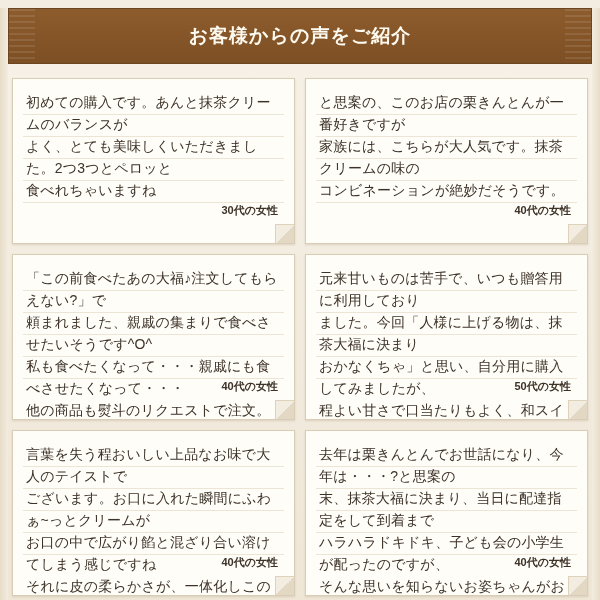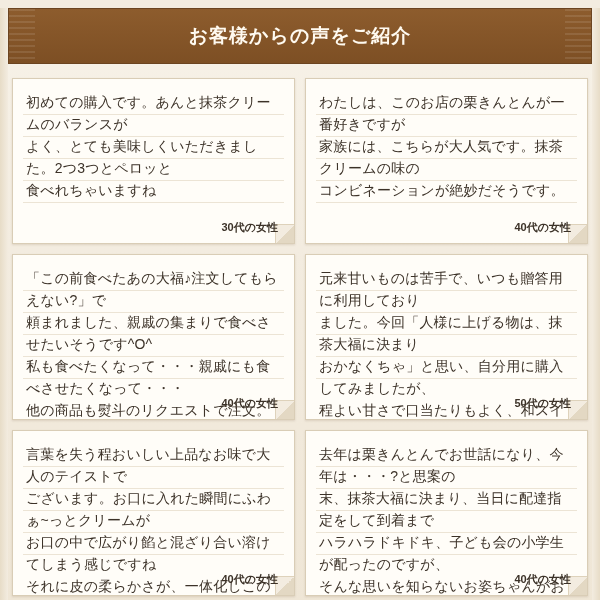--- a/index.html
+++ b/index.html
@@ -115,21 +115,21 @@
     font-size: 14px;
     line-height: 22px;
     color: #3c3228;
     white-space: pre-line;
     letter-spacing: 0.2px;
   }
 
   .card-sign {
     position: absolute;
     right: 16px;
-    bottom: 8px;
+    bottom: 25px;
     z-index: 2;
     font-size: 11px;
     font-weight: bold;
     color: #3c3228;
   }
 
   
   .edge {
     position: absolute;
     left: 0; right: 0;
@@ -166,21 +166,21 @@
 
     <div class="card">
       <div class="card-text">初めての購入です。あんと抹茶クリームのバランスが
 よく、とても美味しくいただきました。2つ3つとペロッと
 食べれちゃいますね</div>
       <div class="card-sign">30代の女性</div>
       <div class="dogear"></div>
     </div>
 
     <div class="card">
-      <div class="card-text">わたしは、このお店の栗きんとんが一番好きですが
+      <div class="card-text">と思案の、このお店の栗きんとんが一番好きですが
 家族には、こちらが大人気です。抹茶クリームの味の
 コンビネーションが絶妙だそうです。</div>
       <div class="card-sign">40代の女性</div>
       <div class="dogear"></div>
     </div>
 
     <div class="card">
       <div class="card-text">「この前食べたあの大福♪注文してもらえない?」で
 頼まれました、親戚の集まりで食べさせたいそうです^O^
 私も食べたくなって・・・親戚にも食べさせたくなって・・・

